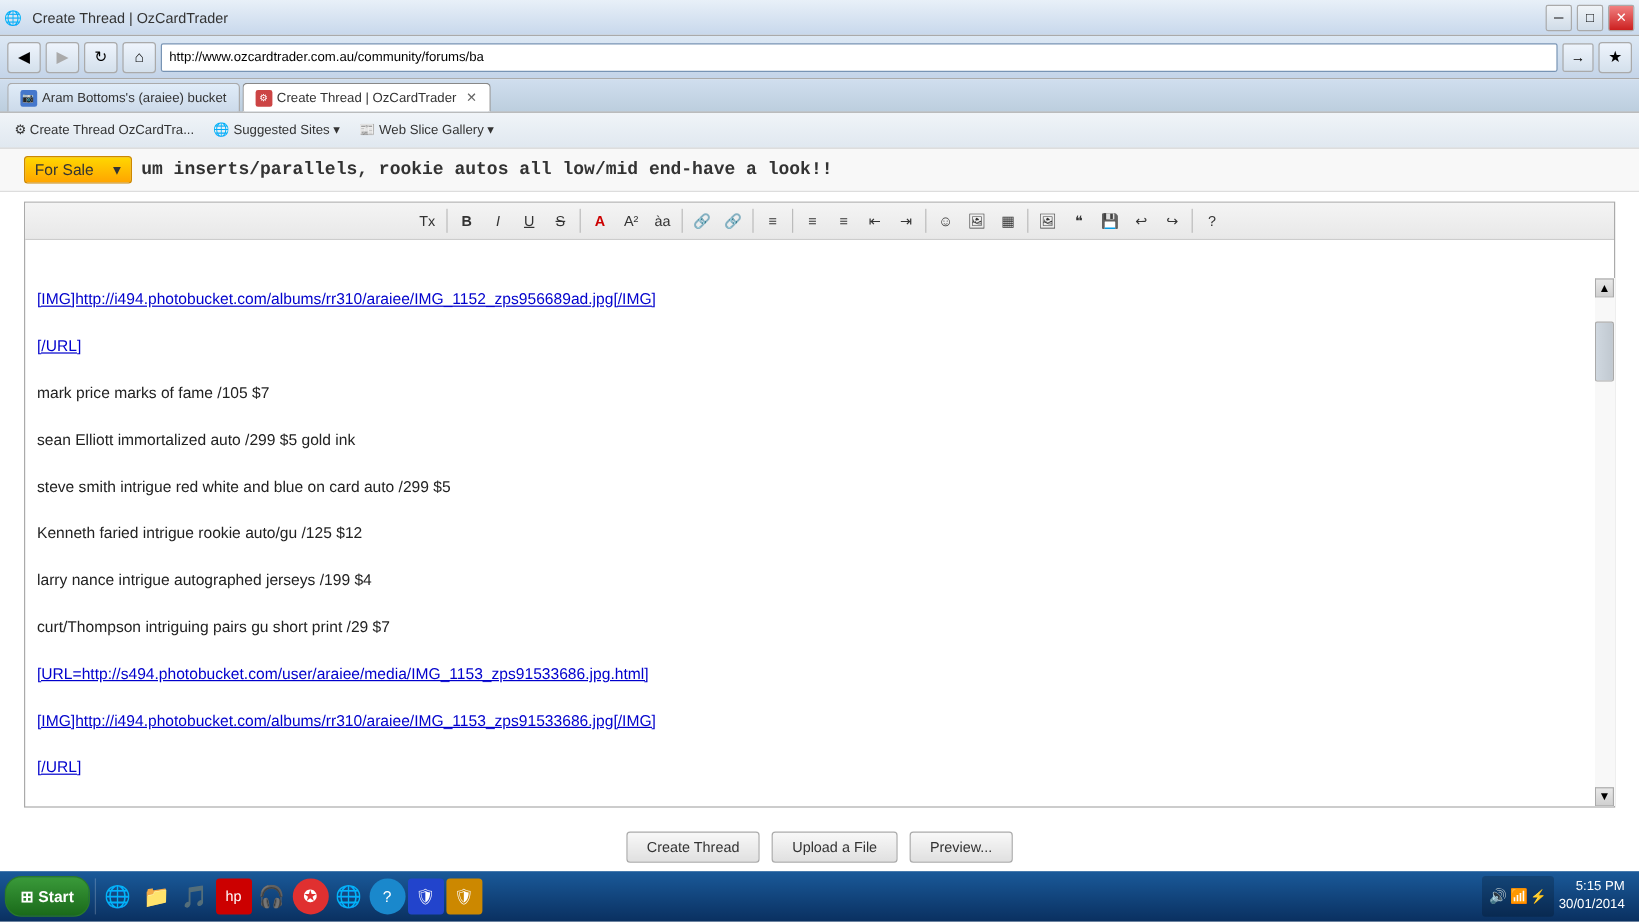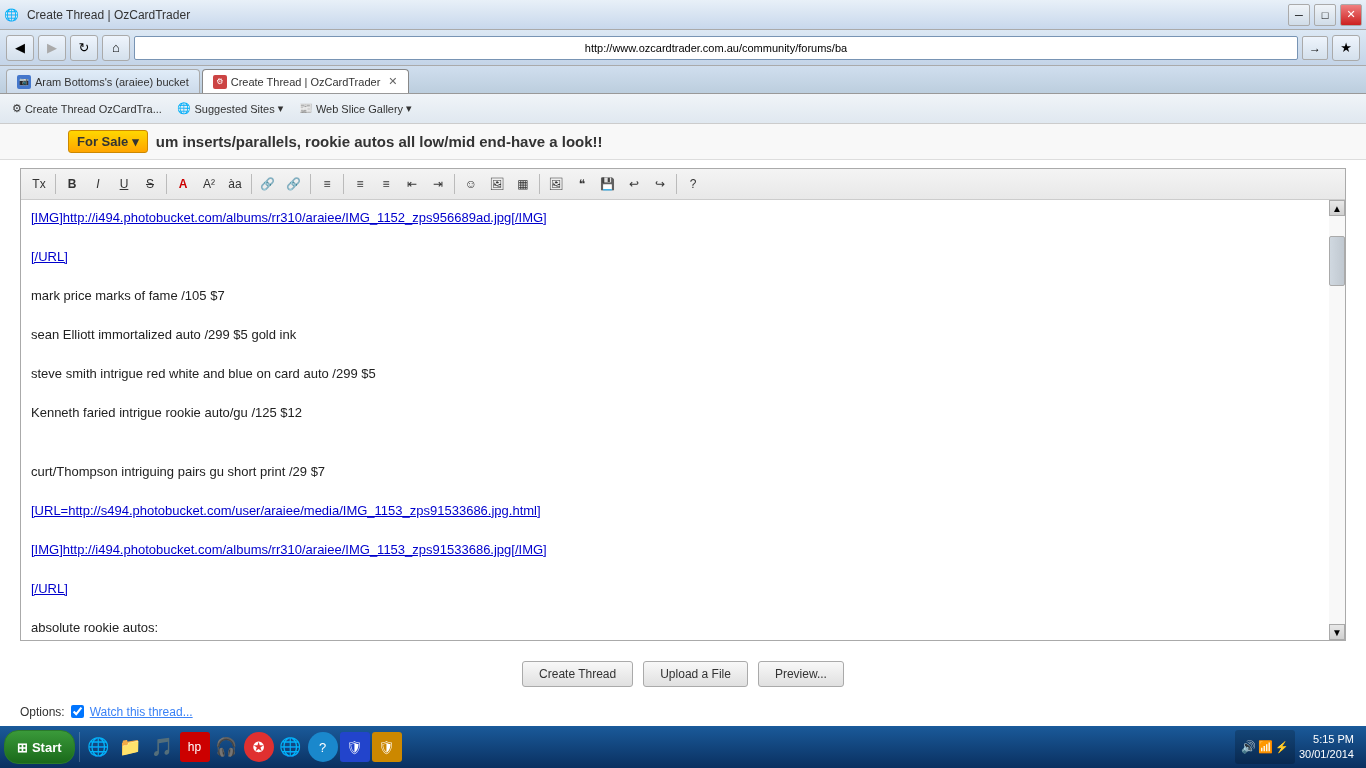--- a/index.html
+++ b/index.html
@@ -32,21 +32,20 @@
     }
     .nav-btn { width: 28px; height: 26px; border: 1px solid #aaa; background: linear-gradient(to bottom, #eef4fc, #d4e0ec); border-radius: 3px; cursor: pointer; display: flex; align-items: center; justify-content: center; font-size: 13px; }
     .address-input {
       flex: 1;
       height: 24px;
       border: 1px solid #7894b4;
       padding: 2px 6px;
       font-size: 11px;
       background: white;
       border-radius: 2px;
-      text-align: center;
     }
     .go-btn { width: 26px; height: 24px; border: 1px solid #aaa; background: linear-gradient(to bottom, #eef4fc, #d4e0ec); border-radius: 2px; cursor: pointer; display: flex; align-items: center; justify-content: center; font-size: 12px; }
 
     
     .tabs-bar {
       height: 28px;
       background: linear-gradient(to bottom, #d0deee, #bccede);
       display: flex;
       align-items: flex-end;
       padding: 0 6px;
@@ -97,65 +96,67 @@
       display: flex;
       align-items: center;
       gap: 8px;
     }
     .for-sale-badge {
       background: linear-gradient(to bottom, #ffd700, #ffa500);
       border: 1px solid #cc8800;
       border-radius: 3px;
       padding: 3px 8px;
       font-size: 13px;
-      font-weight: bold;
-      color: #333;
-      display: flex;
-      align-items: center;
-      gap: 4px;
-      margin-left: 48px;
+      font-weight: normal;
+      color: #333;
+      display: flex;
+      align-items: center;
+      gap: 16px;
     }
     .page-title-text {
       font-size: 15px;
       font-weight: bold;
       color: #333;
+      font-family: Liberation Mono, monospace;
     }
 
     
     .editor-container {
       margin: 8px 20px;
       border: 1px solid #aaa;
       background: white;
     }
     .editor-toolbar {
       background: linear-gradient(to bottom, #f4f4f4, #e8e8e8);
       border-bottom: 1px solid #ccc;
       padding: 4px 6px;
       display: flex;
       align-items: center;
       gap: 2px;
       flex-wrap: wrap;
+      justify-content: center;
     }
     .toolbar-btn {
       width: 24px; height: 22px;
       border: 1px solid transparent;
       background: transparent;
       border-radius: 2px;
       cursor: pointer;
       display: flex; align-items: center; justify-content: center;
       font-size: 12px;
       color: #333;
     }
     .toolbar-sep { width: 1px; height: 20px; background: #bbb; margin: 0 2px; }
 
     
     .editor-content {
       position: relative;
       height: 440px;
       overflow: hidden;
+      margin-top: 32px;
     }
     .editor-text {
       padding: 8px 10px;
       font-family: Arial, sans-serif;
       font-size: 13px;
       line-height: 1.5;
       color: #222;
       height: 100%;
       overflow-y: scroll;
     }
@@ -361,21 +362,21 @@
   </div>
 
   <div class="editor-content">
     <div class="editor-text">
       <span class="line link">[IMG]http://i494.photobucket.com/albums/rr310/araiee/IMG_1152_zps956689ad.jpg[/IMG]</span><br>
       <span class="line link">[/URL]</span><br>
       <span class="line">mark price marks of fame /105 $7</span><br>
       <span class="line">sean Elliott immortalized auto /299 $5 gold ink</span><br>
       <span class="line">steve smith intrigue red white and blue on card auto /299 $5</span><br>
       <span class="line">Kenneth faried intrigue rookie auto/gu /125 $12</span><br>
-      <br>
+      <span class="line">larry nance intrigue autographed jerseys /199 $4</span><br>
       <span class="line">curt/Thompson intriguing pairs gu short print /29 $7</span><br>
       <span class="line link">[URL=http://s494.photobucket.com/user/araiee/media/IMG_1153_zps91533686.jpg.html]</span><br>
       <span class="line link">[IMG]http://i494.photobucket.com/albums/rr310/araiee/IMG_1153_zps91533686.jpg[/IMG]</span><br>
       <span class="line link">[/URL]</span><br>
       <span class="line">absolute rookie autos:</span><br>
       <br>
       <br>
       <br>
       <br>
       <br>

